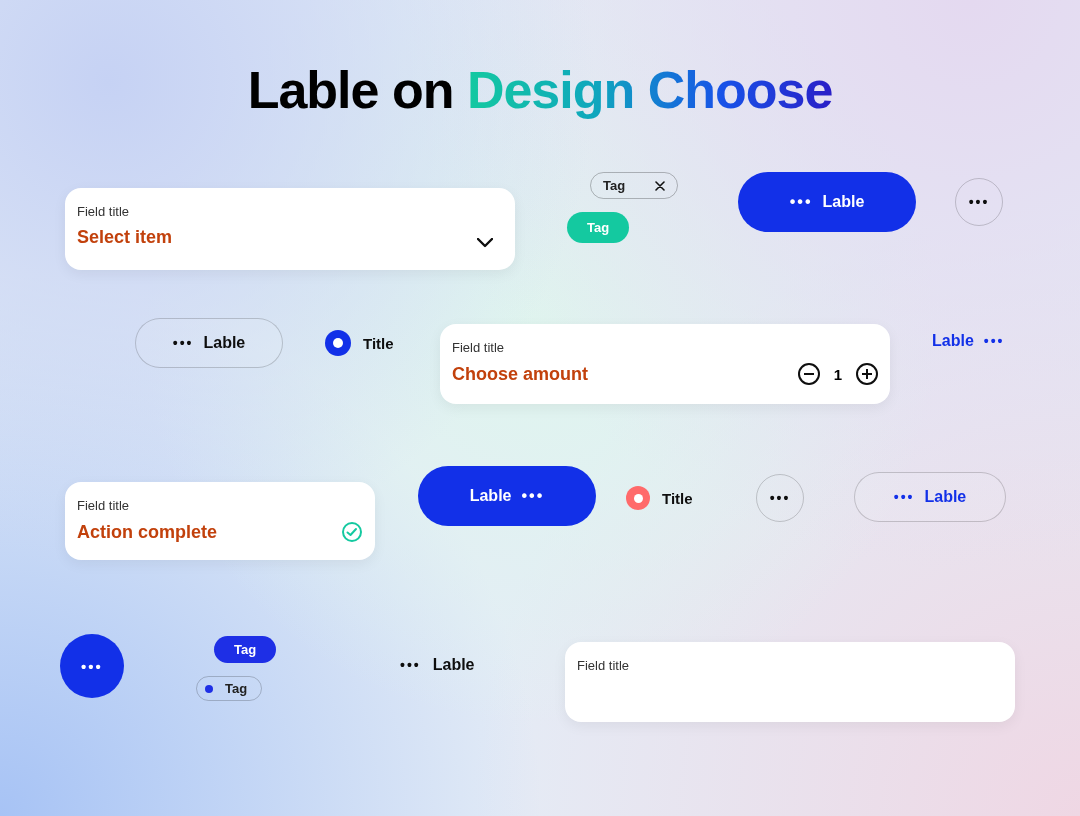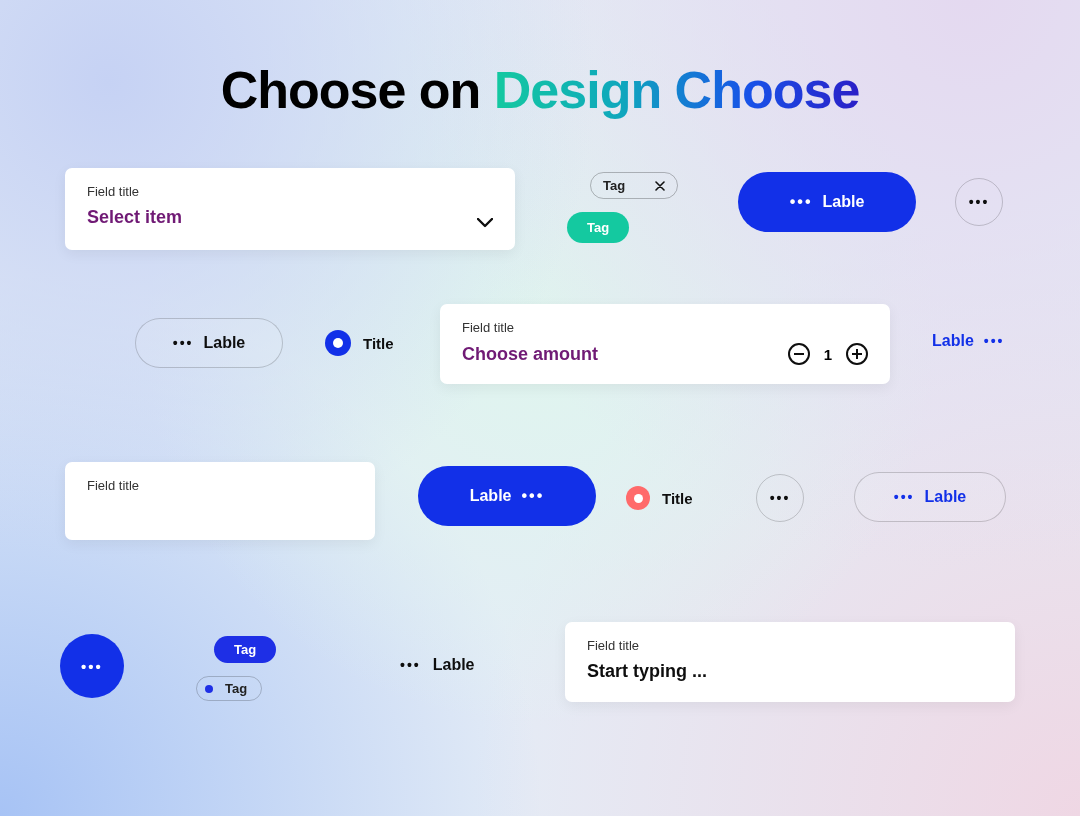--- a/index.html
+++ b/index.html
@@ -19,25 +19,26 @@
   .abs { position: absolute; }
   .title {
     top: 60px; left: 0; width: 1080px; text-align: center;
     font-size: 52px; font-weight: 800; letter-spacing: -1px;
   }
   .title-gradient {
     background: linear-gradient(90deg, #14c9a0 0%, #0fa7bd 35%, #1852e8 70%, #2a1fc7 100%);
     -webkit-background-clip: text; background-clip: text; color: transparent;
   }
   .card {
-    background: #fff; border-radius: 7px; padding: 16px 22px;
+    background: #fff; border-radius: 16px; padding: 16px 12px;
     box-shadow: 0 4px 14px rgba(0,0,0,0.06);
+    margin-top: 20px;
   }
   .field-title { font-size: 13px; color: #333; margin-bottom: 8px; }
-  .field-value { font-size: 18px; font-weight: 800; color: #701a75; }
+  .field-value { font-size: 18px; font-weight: 800; color: #c2410c; }
   .chevron { position: absolute; right: 22px; bottom: 22px; }
   .pill {
     border-radius: 999px; display: inline-flex; align-items: center; justify-content: center;
     gap: 10px; font-weight: 800; font-size: 16px;
   }
   .pill-blue { background: #1230e8; color: #fff; }
   .pill-outline { border: 1px solid rgba(0,0,0,0.18); color: #0e0e0e; background: rgba(255,255,255,0.08); }
   .pill-ghost-blue { color: #1230e8; }
   .dots { letter-spacing: 2px; font-weight: 800; }
   .icon-circle {
@@ -53,21 +54,21 @@
   .tag-blue { background: #1e2fe6; color: #fff; padding: 6px 20px; }
   .tag-dot-outline { border: 1px solid rgba(0,0,0,0.2); color: #222; padding: 4px 14px 4px 8px; }
   .radio-ring { border-radius: 999px; display: flex; align-items: center; justify-content: center; }
   .stepper-btn { width: 22px; height: 22px; border: 2px solid #0e0e0e; border-radius: 999px; display:flex; align-items:center; justify-content:center; font-weight: 800; font-size: 15px; line-height:1; background:#fff; }
   svg { display: block; }
 </style>
 </head>
 <body>
 
 <div class="abs title">
-  <span>Choose on </span><span class="title-gradient">Design Choose</span>
+  <span>Lable on </span><span class="title-gradient">Design Choose</span>
 </div>
 
 <div class="abs card" style="left:65px; top:168px; width:450px; height:82px;">
   <div class="field-title">Field title</div>
   <div class="field-value">Select item</div>
   <span class="chevron">
     <svg width="16" height="10" viewBox="0 0 16 10">
         <path d="M1 1 L8 8 L15 1" stroke="#0e0e0e" stroke-width="2.4" fill="none" stroke-linecap="round" stroke-linejoin="round"></path>
       </svg>
   </span>
@@ -127,20 +128,29 @@
   </div>
 </div>
 
 <div class="abs pill pill-ghost-blue" style="left:932px; top:332px; gap:10px;">
   <span style="font-weight:800;">Lable</span>
   <span class="dots" style="font-size:14px;">•••</span>
 </div>
 
 <div class="abs card" style="left:65px; top:462px; width:310px; height:78px;">
   <div class="field-title">Field title</div>
+  <div style="display:flex; align-items:center; justify-content:space-between;">
+    <div class="field-value">Action complete</div>
+    <span>
+      <svg width="22" height="22" viewBox="0 0 22 22">
+          <circle cx="11" cy="11" r="9" stroke="#14c9a0" stroke-width="2" fill="none"></circle>
+          <path d="M6.5 11.5 L9.5 14 L15 8" stroke="#14c9a0" stroke-width="2" fill="none" stroke-linecap="round" stroke-linejoin="round"></path>
+        </svg>
+    </span>
+  </div>
 </div>
 
 <div class="abs pill pill-blue" style="left:418px; top:466px; width:178px; height:60px;">
   <span>Lable</span>
   <span class="dots">•••</span>
 </div>
 
 <div class="abs" style="left:626px; top:486px; display:flex; align-items:center; gap:12px;">
   <span class="radio-ring" style="width:24px; height:24px; background:#ff6a6a;">
     <span style="width:9px; height:9px; background:#fff; border-radius:999px;"></span>
@@ -170,14 +180,13 @@
   <span>Tag</span>
 </div>
 
 <div class="abs pill" style="left:400px; top:656px; gap:12px; color:#0e0e0e;">
   <span class="dots" style="font-size:14px;">•••</span>
   <span style="font-weight:800;">Lable</span>
 </div>
 
 <div class="abs card" style="left:565px; top:622px; width:450px; height:80px;">
   <div class="field-title">Field title</div>
-  <div class="field-value" style="color:#0e0e0e;">Start typing ...</div>
 </div>
 
 </body></html>

